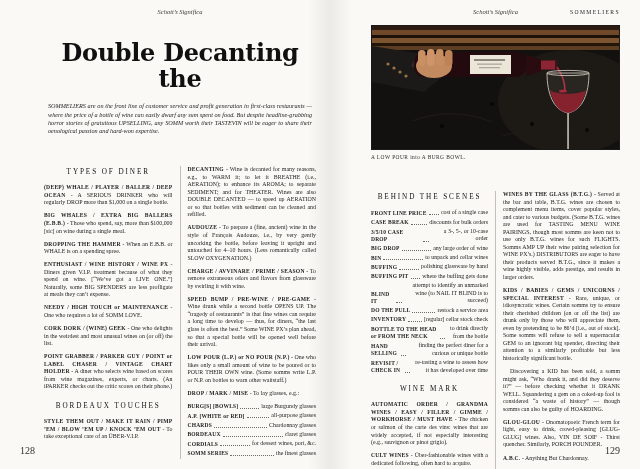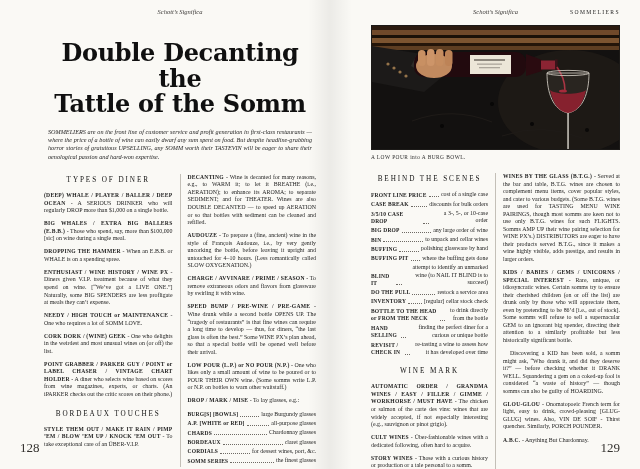--- a/index.html
+++ b/index.html
@@ -11,50 +11,49 @@
   .page { position:relative; width:320px; height:469px; }
   .page-left  { padding:8px 4px 0 44px; }
   .page-right { padding:8px 20px 14px 51px; }
   .running-head { position:relative; text-align:center; font-style:italic; font-size:6.5px; color:#3c3a38; height:12px; }
   .section-label { position:absolute; right:0; top:1px; font-style:normal; font-size:5.6px; letter-spacing:1.4px; color:#1e1e1e; }
   .title { margin-top:20px; text-align:center; font-family:"DejaVu Serif", serif; font-weight:bold;
            font-size:24px; line-height:1.07; color:#101010; letter-spacing:-0.3px; }
   .title span { display:block; }
   .intro { margin:11px auto 0; width:264px; font-style:italic; font-size:6.2px; line-height:1.32;
            text-align:justify; color:#232323; }
-  .columns { display:flex; margin-top:13px; }
+  .columns { display:flex; margin-top:31px; }
   .col { flex:1; min-width:0; font-size:5.9px; line-height:1.28; color:#1d1d1d; text-align:justify; }
   .col + .col { border-left:1px solid #c3bfb7; margin-left:7px; padding-left:7px; }
   .col-heading { text-align:center; font-size:7.2px; letter-spacing:1.9px; font-weight:normal;
                  color:#111; margin:2px 0 7px; white-space:nowrap; }
   .col-heading.sub { margin-top:11px; }
   .entry { margin-bottom:5.5px; }
   .entry.indent { text-indent:7px; }
   .term { font-weight:bold; font-size:5.6px; letter-spacing:0.25px; }
   .leader-row { display:flex; align-items:flex-end; margin-bottom:1.8px; }
   .lr-label { font-weight:bold; font-size:5.5px; letter-spacing:0.2px; max-width:62%; text-align:left; }
   .lr-dots  { flex:1 1 6px; min-width:5px; border-bottom:1px dotted #6e6a64; margin:0 2px 1.4px; }
   .lr-value { text-align:right; max-width:72%; }
   .glass-list { margin-top:5px; }
   .photo-frame { margin-top:5px; width:249px; border:1px solid #1c1a18; font-size:0; }
   .photo-caption { font-size:5.4px; letter-spacing:0.45px; color:#2d2d2d; margin:4px 0 7px; }
-  .page-number { position:absolute; bottom:13px; font-size:13px; color:#34322f;margin-top:23px; }
+  .page-number { position:absolute; bottom:13px; font-size:10px; color:#34322f;margin-top:23px; }
   .pn-left  { left:20px; }
   .pn-right { right:20px; }
 </style>
 </head>
 <body>
 
 <div class="spread">
 
   <div class="page page-left">
     <div class="running-head">Schott’s Significa</div>
     <h1 class="title">
       <span>Double Decanting the</span>
-      <span>Tattle of the Somm</span>
     </h1>
     <p class="intro">SOMMELIERS are on the front line of customer service and profit generation in first-class restaurants — where the price of a bottle of wine can easily dwarf any sum spent on food. But despite headline-grabbing horror stories of gratuitous UPSELLING, any SOMM worth their TASTEVIN will be eager to share their oenological passion and hard-won expertise.</p>
 
     <div class="columns">
       <div class="col">
         <div class="col-heading">TYPES OF DINER</div>
         <p class="entry"><span class="term">(DEEP) WHALE / PLAYER / BALLER / DEEP OCEAN</span><span> - A SERIOUS DRINKER who will regularly DROP more than $1,000 on a single bottle.</span></p>
         <p class="entry"><span class="term">BIG WHALES / EXTRA BIG BALLERS (E.B.B.)</span><span> - Those who spend, say, more than $100,000 [sic] on wine during a single meal.</span></p>
         <p class="entry"><span class="term">DROPPING THE HAMMER</span><span> - When an E.B.B. or WHALE is on a spending spree.</span></p>
         <p class="entry"><span class="term">ENTHUSIAST / WINE HISTORY / WINE PX</span><span> - Diners given V.I.P. treatment because of what they spend on wine. [“We’ve got a LIVE ONE.”] Naturally, some BIG SPENDERS are less profligate at meals they can’t expense.</span></p>

